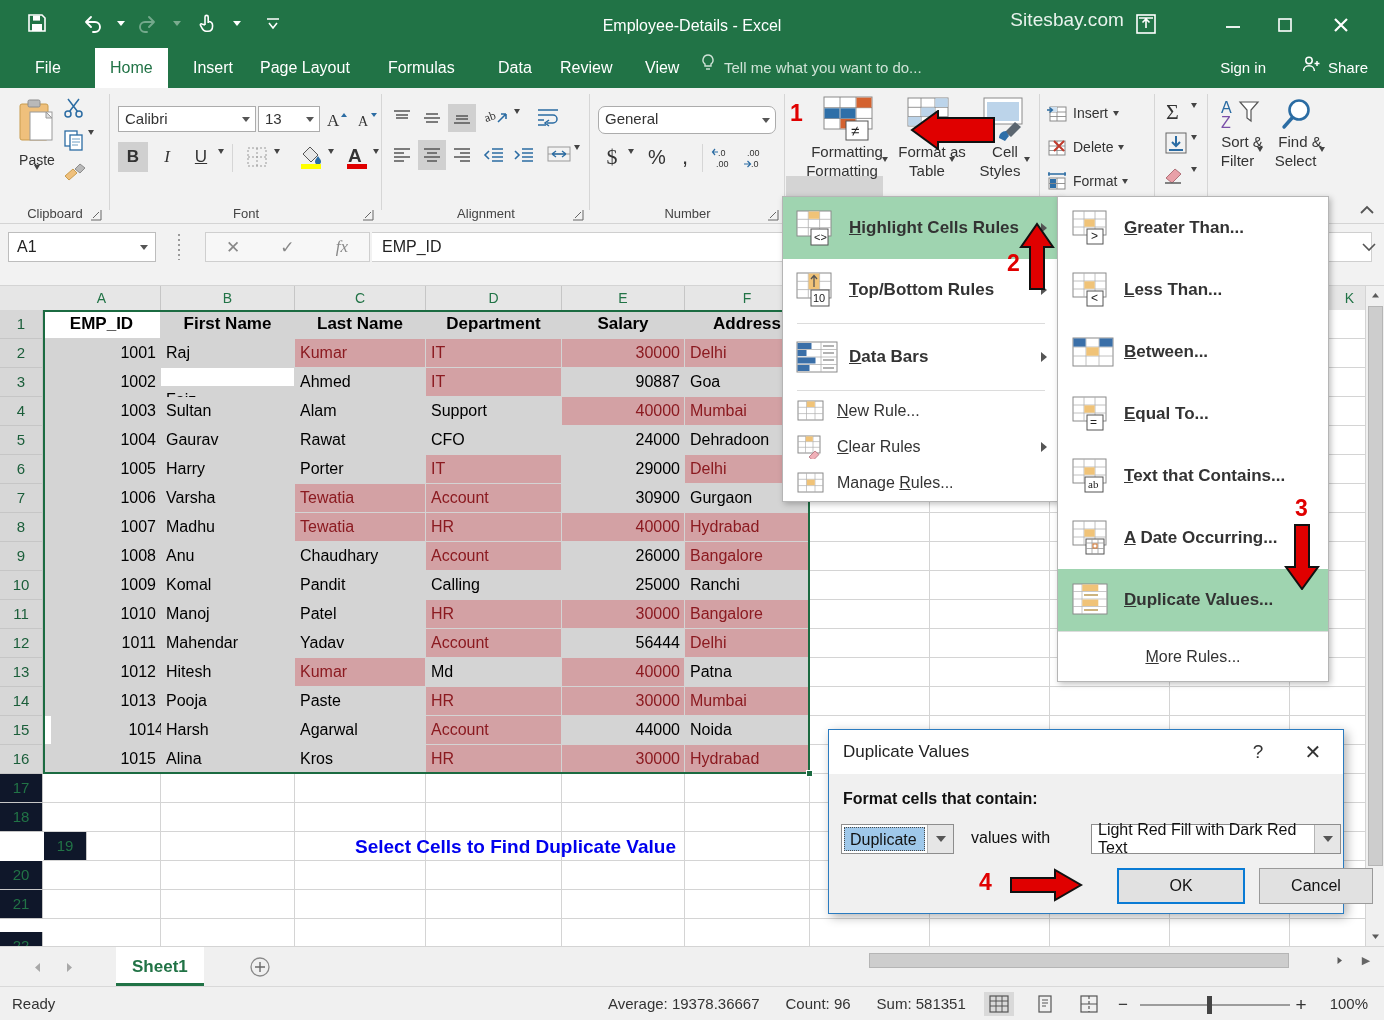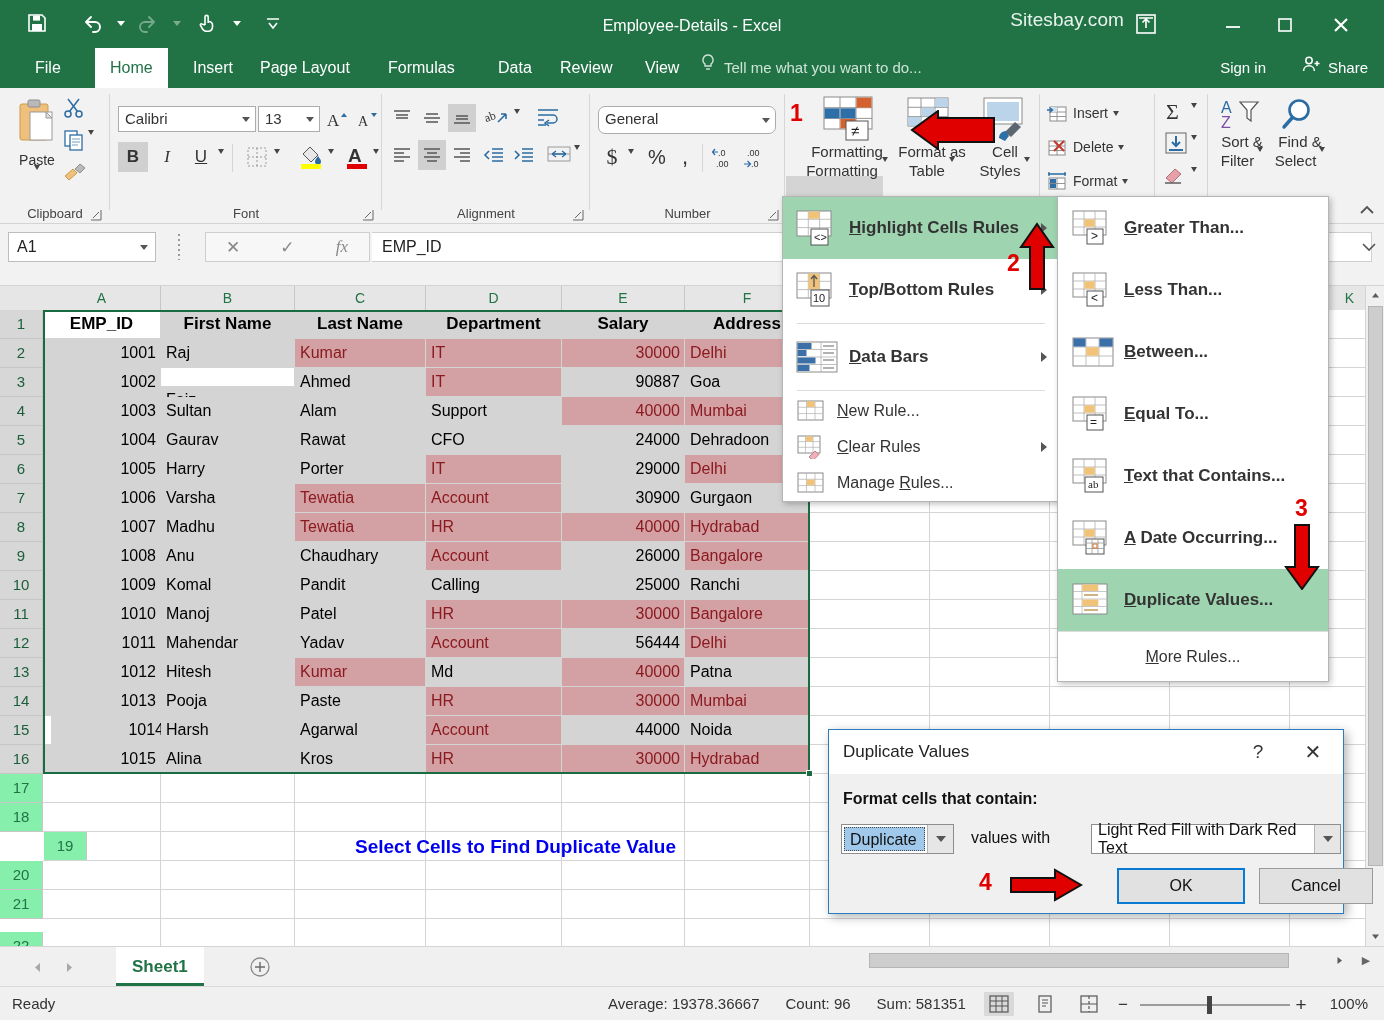--- a/index.html
+++ b/index.html
@@ -94,21 +94,21 @@
   #gridwrap{position:absolute; left:0; top:286px; width:1384px; height:660px; background:#fff; overflow:hidden;}
   #colhdr{position:absolute; left:0; top:0; height:24px; width:1384px; background:#e6e6e6;}
   .colcell{position:absolute; top:0; height:24px; line-height:24px; text-align:center;
     font-size:14px; color:#217346; border-right:1px solid #c6c6c6; background:#e6e6e6; cursor:pointer;}
   #cornerbox{position:absolute; left:0; top:0; width:43px; height:24px; background:#e6e6e6;
     border-right:1px solid #c6c6c6; border-bottom:1px solid #c6c6c6; cursor:pointer;}
   #cornerbox:after{content:""; position:absolute; right:4px; bottom:3px; width:0;height:0;
     border-left:13px solid transparent; border-bottom:13px solid #a6a6a6;}
   #rowhdr{position:absolute; left:0; top:24px; width:43px; background:#e6e6e6;}
   .rowcell{position:absolute; left:0; width:43px; text-align:center; font-size:15px; color:#217346;
-    background:#86efac; border-right:1px solid #c6c6c6; border-bottom:1px solid #c6c6c6; cursor:pointer;}
+    background:#0f172a; border-right:1px solid #c6c6c6; border-bottom:1px solid #c6c6c6; cursor:pointer;}
   .rowcell.sel{background:#d7d7d7; color:#1b5e3a;}
   #cells{position:absolute; left:43px; top:24px; width:1341px; height:636px;}
   .cell{position:absolute; font-size:16px; color:#000; overflow:hidden; white-space:nowrap;
     border-right:1px solid #d4d4d4; border-bottom:1px solid #d4d4d4; padding:0 5px;
     display:flex; align-items:center; cursor:cell;}
   .cell.num{justify-content:flex-end; padding-right:4px;}
   .cell.hdr{font-weight:bold; justify-content:center; font-size:17px;}
   .cell.selbg{background:#d4d4d4;}
   .cell.dup{background:#d3a1a4; color:#8b1a20;}
   .cell.a1{background:#fff;}

